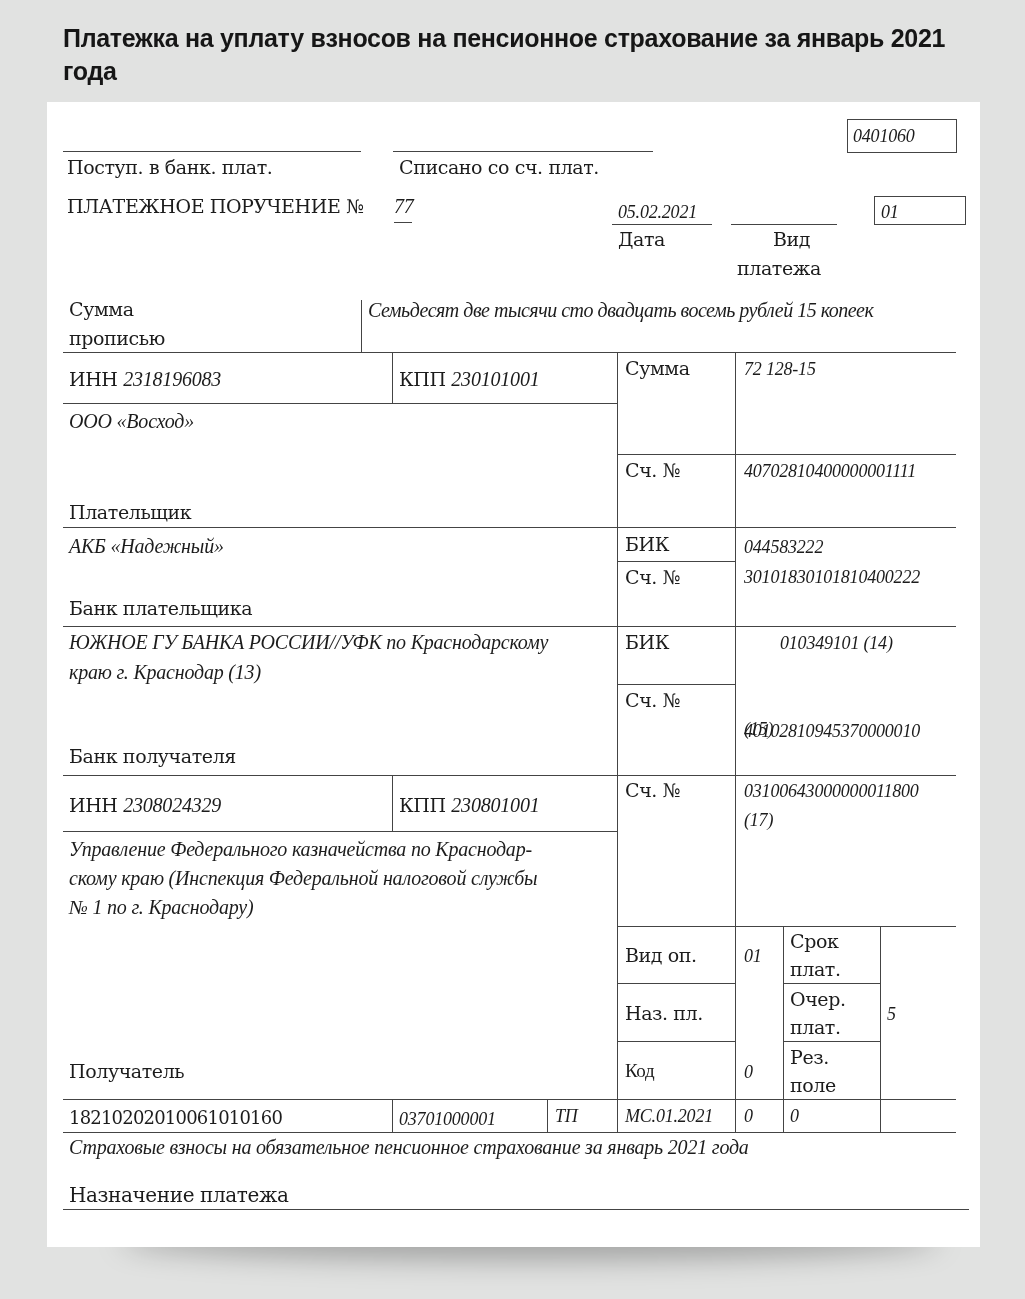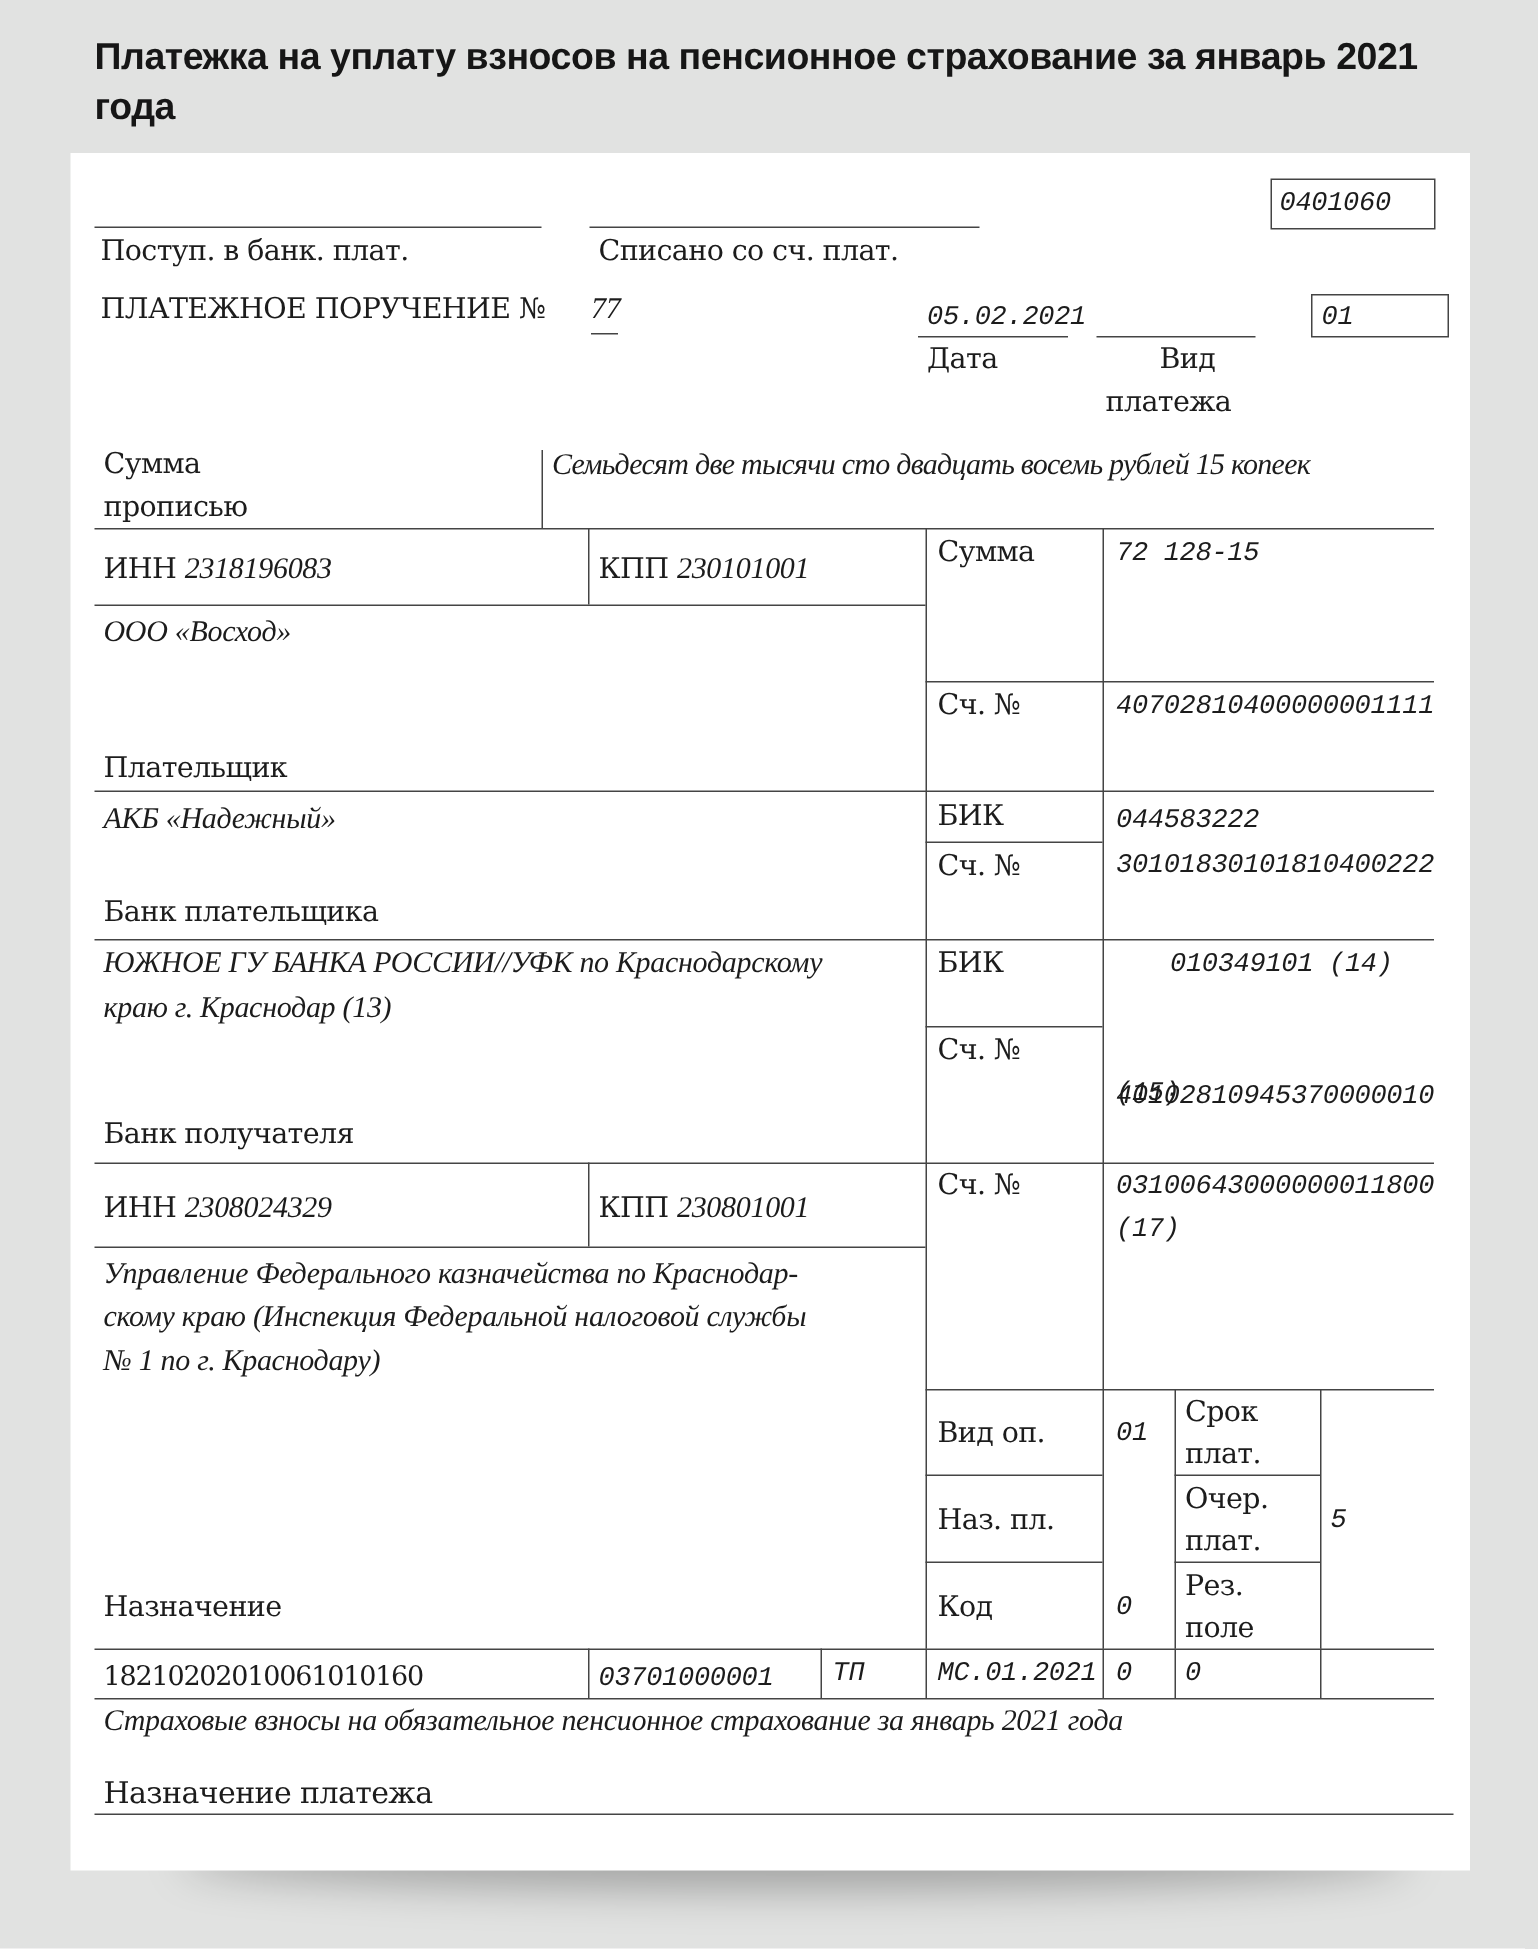--- a/index.html
+++ b/index.html
@@ -5,21 +5,21 @@
   html, body { margin:0; padding:0; }
   body { width:1025px; height:1299px; background:#e1e2e1; position:relative; overflow:hidden; font-family:"DejaVu Serif", serif; color:#1c1c1c; }
   .heading { position:absolute; left:63px; top:22px; width:900px; font-family:"Liberation Sans", sans-serif; font-weight:bold; font-size:25px; line-height:33px; color:#161616; letter-spacing:-0.3px; }
   .shadow { position:absolute; left:120px; top:1220px; width:820px; height:40px; border-radius:50%; background:rgba(0,0,0,0.28); filter:blur(14px); }
   .paper { position:absolute; left:47px; top:102px; width:933px; height:1145px; background:#fff; }
   .t { position:absolute; font-size:19px; line-height:28px; white-space:nowrap; font-family:"DejaVu Serif", serif; letter-spacing:-0.4px; }
   .i { font-style:italic; font-family:"Liberation Serif", serif; font-size:20px; letter-spacing:-0.2px; }
   .hl { position:absolute; height:0; border-top:1.6px solid #444; }
   .vl { position:absolute; width:0; border-left:1.6px solid #444; }
   .box { position:absolute; border:1.6px solid #444; box-sizing:border-box; }
-  .sm { font-size:18px;font-family:Liberation Mono, monospace; }
+  .sm { font-size:18px; }
 </style>
 </head>
 <body>
 
 <div class="heading">Платежка на уплату взносов на пенсионное страхование за январь 2021 года</div>
 <div class="shadow"></div>
 
 <div class="paper">
 
   <div class="box" style="left:800px;top:17px;width:110px;height:34px;"></div>
@@ -96,41 +96,41 @@
   <div class="vl" style="left:345px;top:673px;height:56px;"></div>
   <div class="t" style="left:352px;top:689px;"><span>КПП</span> <span class="i">230801001</span></div>
   <div class="hl" style="left:16px;top:729px;width:554px;"></div>
   <div class="t" style="left:578px;top:674px;">Сч. №</div>
   <div class="t i sm" style="left:697px;top:675px;">03100643000000011800</div>
   <div class="t i sm" style="left:697px;top:704px;">(17)</div>
 
   <div class="t i" style="left:22px;top:733px;">Управление Федерального казначейства по Краснодар-</div>
   <div class="t i" style="left:22px;top:762px;">скому краю (Инспекция Федеральной налоговой службы</div>
   <div class="t i" style="left:22px;top:791px;">№ 1 по г. Краснодару)</div>
-  <div class="t" style="left:22px;top:955px;">Назначение</div>
+  <div class="t" style="left:22px;top:955px;">Получатель</div>
 
   <div class="hl" style="left:570px;top:824px;width:339px;"></div>
   <div class="vl" style="left:736px;top:824px;height:173px;"></div>
   <div class="vl" style="left:833px;top:824px;height:173px;"></div>
   <div class="hl" style="left:570px;top:881px;width:118px;"></div>
   <div class="hl" style="left:736px;top:881px;width:97px;"></div>
   <div class="hl" style="left:570px;top:939px;width:118px;"></div>
   <div class="hl" style="left:736px;top:939px;width:97px;"></div>
 
   <div class="t" style="left:578px;top:839px;">Вид оп.</div>
   <div class="t i sm" style="left:697px;top:840px;">01</div>
   <div class="t" style="left:743px;top:825px;">Срок</div>
   <div class="t" style="left:743px;top:853px;">плат.</div>
 
   <div class="t" style="left:578px;top:897px;">Наз. пл.</div>
   <div class="t" style="left:743px;top:883px;">Очер.</div>
   <div class="t" style="left:743px;top:911px;">плат.</div>
   <div class="t i sm" style="left:840px;top:898px;">5</div>
 
-  <div class="t" style="left:578px;top:955px;">Код</div>
+  <div class="t" style="left:578px;top:955px;font-family:Liberation Serif, serif;">Код</div>
   <div class="t i sm" style="left:697px;top:956px;">0</div>
   <div class="t" style="left:743px;top:941px;">Рез.</div>
   <div class="t" style="left:743px;top:969px;">поле</div>
 
   <div class="hl" style="left:16px;top:997px;width:893px;"></div>
   <div class="t" style="left:22px;top:1002px;font-size:18px;letter-spacing:-0.8px;">18210202010061010160</div>
   <div class="vl" style="left:345px;top:997px;height:33px;"></div>
   <div class="t i sm" style="left:352px;top:1003px;">03701000001</div>
   <div class="vl" style="left:500px;top:997px;height:33px;"></div>
   <div class="t i sm" style="left:508px;top:1000px;">ТП</div>

